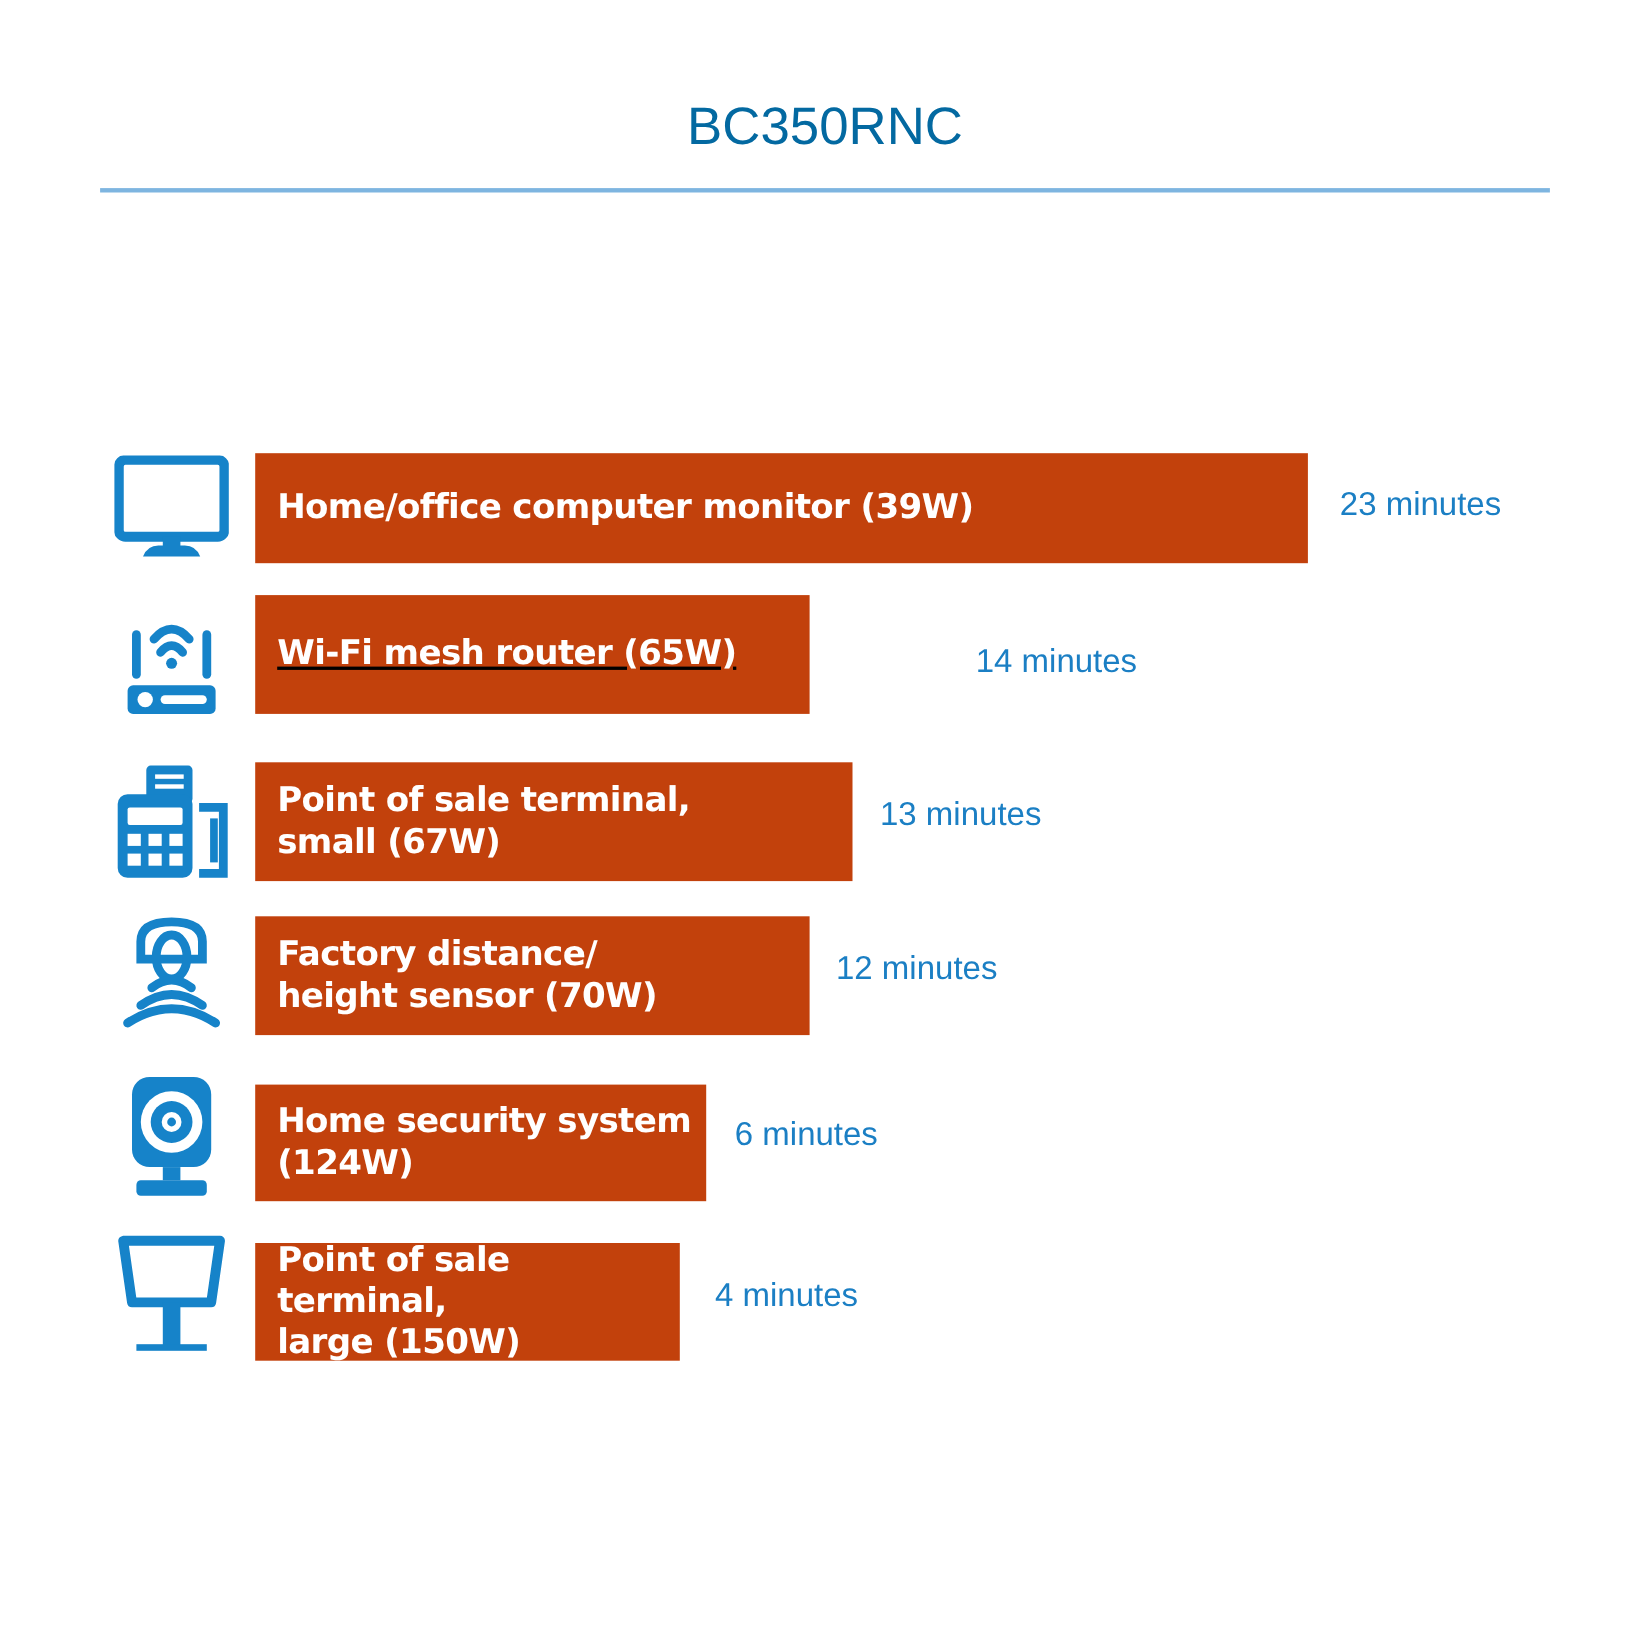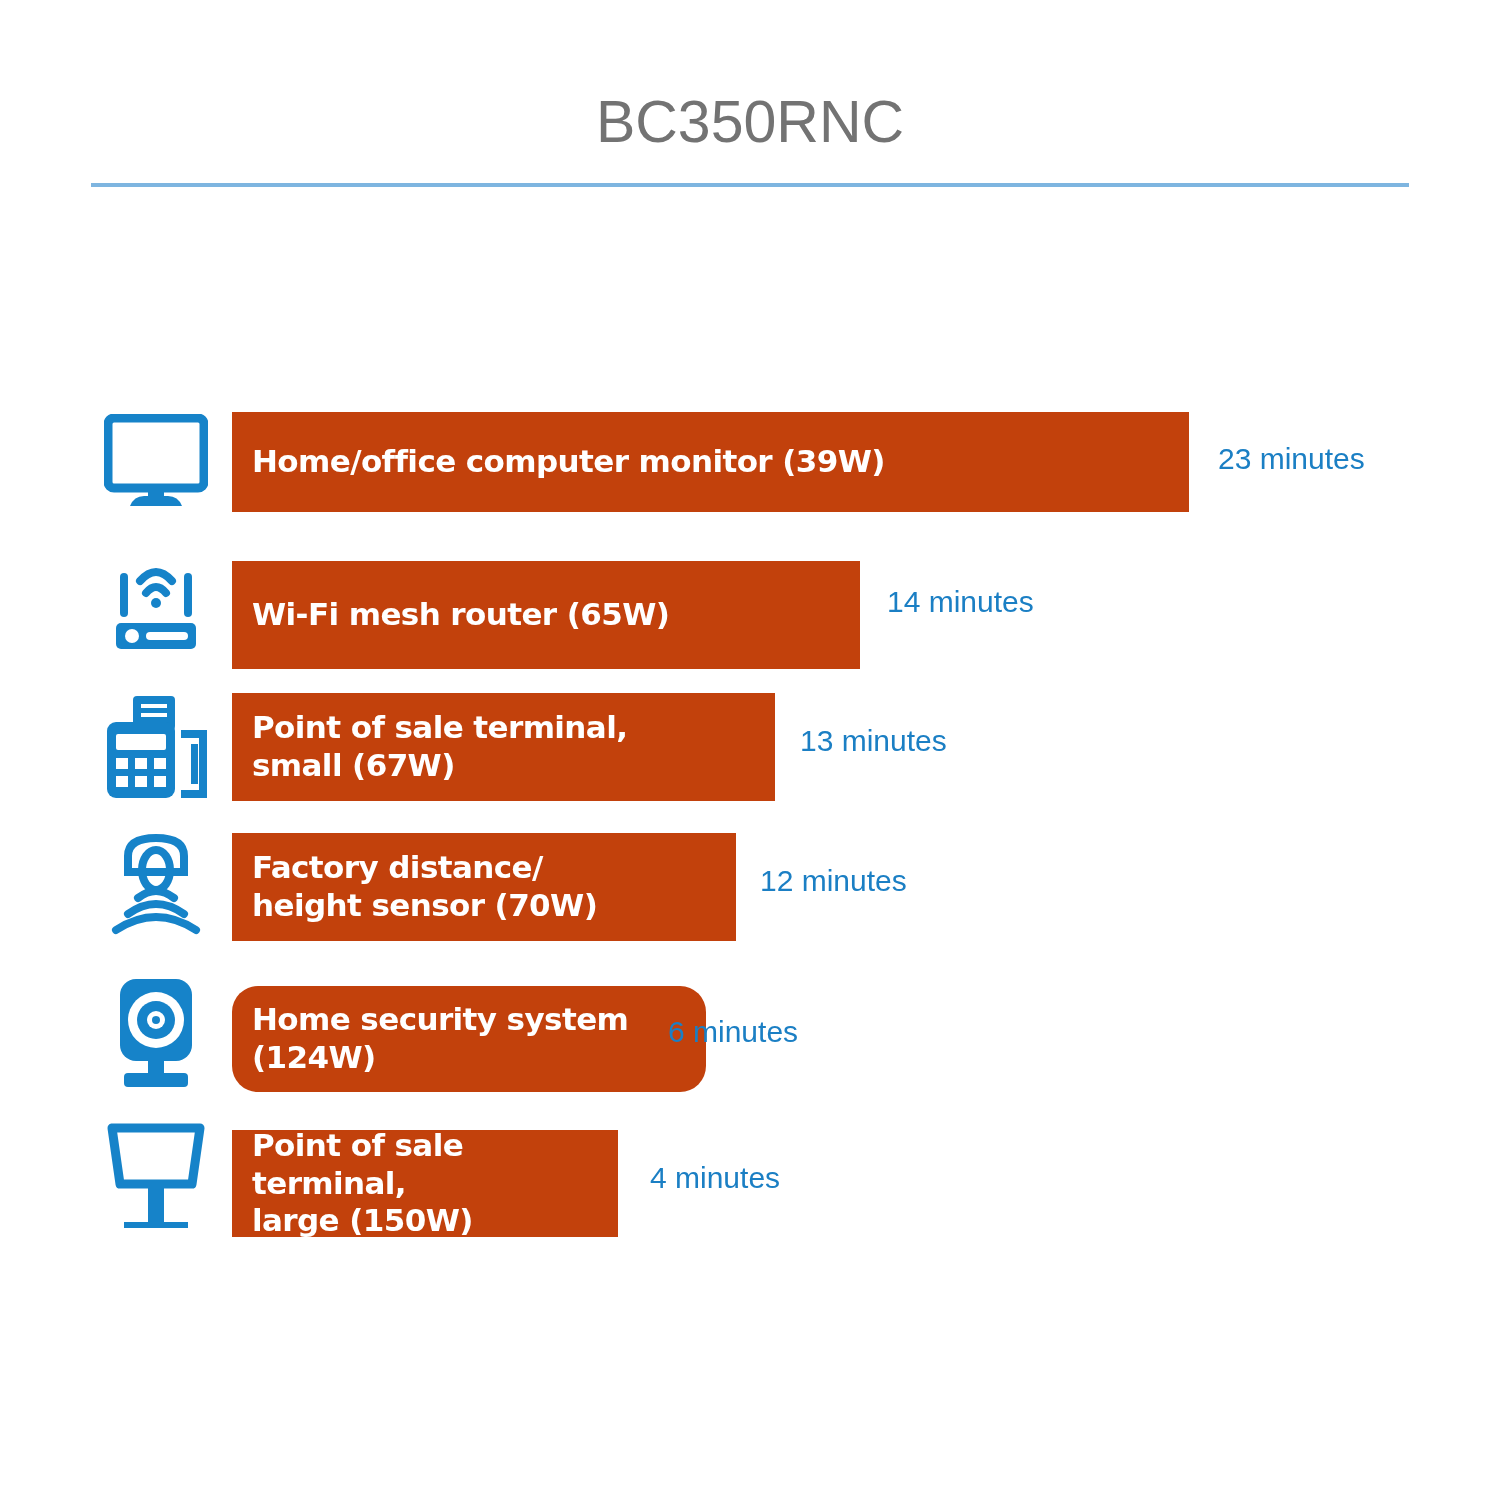--- a/index.html
+++ b/index.html
@@ -24,23 +24,23 @@
     font-family: "DejaVu Sans", sans-serif;
     font-size: 84px;
     font-weight: bold;
     color: #1b80c8;
     letter-spacing: -1px;
     line-height: 1.05;
     margin: 0;
   }
   .subtitle {
     font-family: "Liberation Sans", sans-serif;
-    font-size: 59px;
+    font-size: 48px;
     font-weight: normal;
-    color: #737373;
+    color: #0369a1;
     margin: 12px 0 0 0;
     line-height: 1.1;
   }
   .divider {
     margin: 28px auto 0 auto;
     width: 1318px;
     height: 4px;
     background: #7eb5e0;
   }
 
@@ -122,21 +122,21 @@
         <rect x="14" y="72" width="80" height="26" rx="5" fill="#1683c9"></rect>
         <circle cx="30" cy="85" r="7" fill="#ffffff"></circle>
         <rect x="44" y="81" width="42" height="8" rx="4" fill="#ffffff"></rect>
         <rect x="18" y="22" width="8" height="44" rx="4" fill="#1683c9"></rect>
         <rect x="82" y="22" width="8" height="44" rx="4" fill="#1683c9"></rect>
         <path d="M38 30 q16 -18 32 0" stroke="#1683c9" stroke-width="8" stroke-linecap="round"></path>
         <path d="M44 42 q10 -12 20 0" stroke="#1683c9" stroke-width="8" stroke-linecap="round"></path>
         <circle cx="54" cy="52" r="5" fill="#1683c9"></circle>
       </svg>
     </div>
-    <div class="bar" style="top:171px;height:108px;width:628px;">
+    <div class="bar" style="top:151px;height:108px;width:504px;text-decoration:underline;">
       <span class="bar-label">Wi-Fi mesh router (65W)</span>
     </div>
     <div class="value" style="left:846px;top:195px;margin-left:41px;">14 minutes</div>
   </div>
 
   <div class="row">
     <div class="icon-cell" style="top:303px;height:108px;">
       <svg width="110" height="110" viewBox="0 0 110 110" fill="none">
         <rect x="32" y="4" width="42" height="34" rx="4" fill="#1683c9"></rect>
         <rect x="40" y="12" width="26" height="4" fill="#ffffff"></rect>
@@ -182,21 +182,21 @@
       <svg width="100" height="112" viewBox="0 0 100 112" fill="none">
         <rect x="14" y="2" width="72" height="82" rx="16" fill="#1683c9"></rect>
         <circle cx="50" cy="43" r="28" fill="#ffffff"></circle>
         <circle cx="50" cy="43" r="19" fill="#1683c9"></circle>
         <circle cx="50" cy="43" r="9" fill="#ffffff"></circle>
         <circle cx="50" cy="43" r="4" fill="#1683c9"></circle>
         <rect x="42" y="84" width="16" height="12" fill="#1683c9"></rect>
         <rect x="18" y="96" width="64" height="14" rx="4" fill="#1683c9"></rect>
       </svg>
     </div>
-    <div class="bar" style="top:596px;height:106px;width:474px;border-radius:26px;">
+    <div class="bar" style="top:596px;height:106px;width:410px;">
       <span class="bar-label">Home security system
 (124W)</span>
     </div>
     <div class="value" style="left:668px;top:625px;">6 minutes</div>
   </div>
 
   <div class="row">
     <div class="icon-cell" style="top:730px;height:112px;">
       <svg width="112" height="116" viewBox="0 0 112 116" fill="none">
         <path d="M12 10 h88 l-8 56 h-72 z" stroke="#1683c9" stroke-width="9" stroke-linejoin="round" fill="none"></path>

